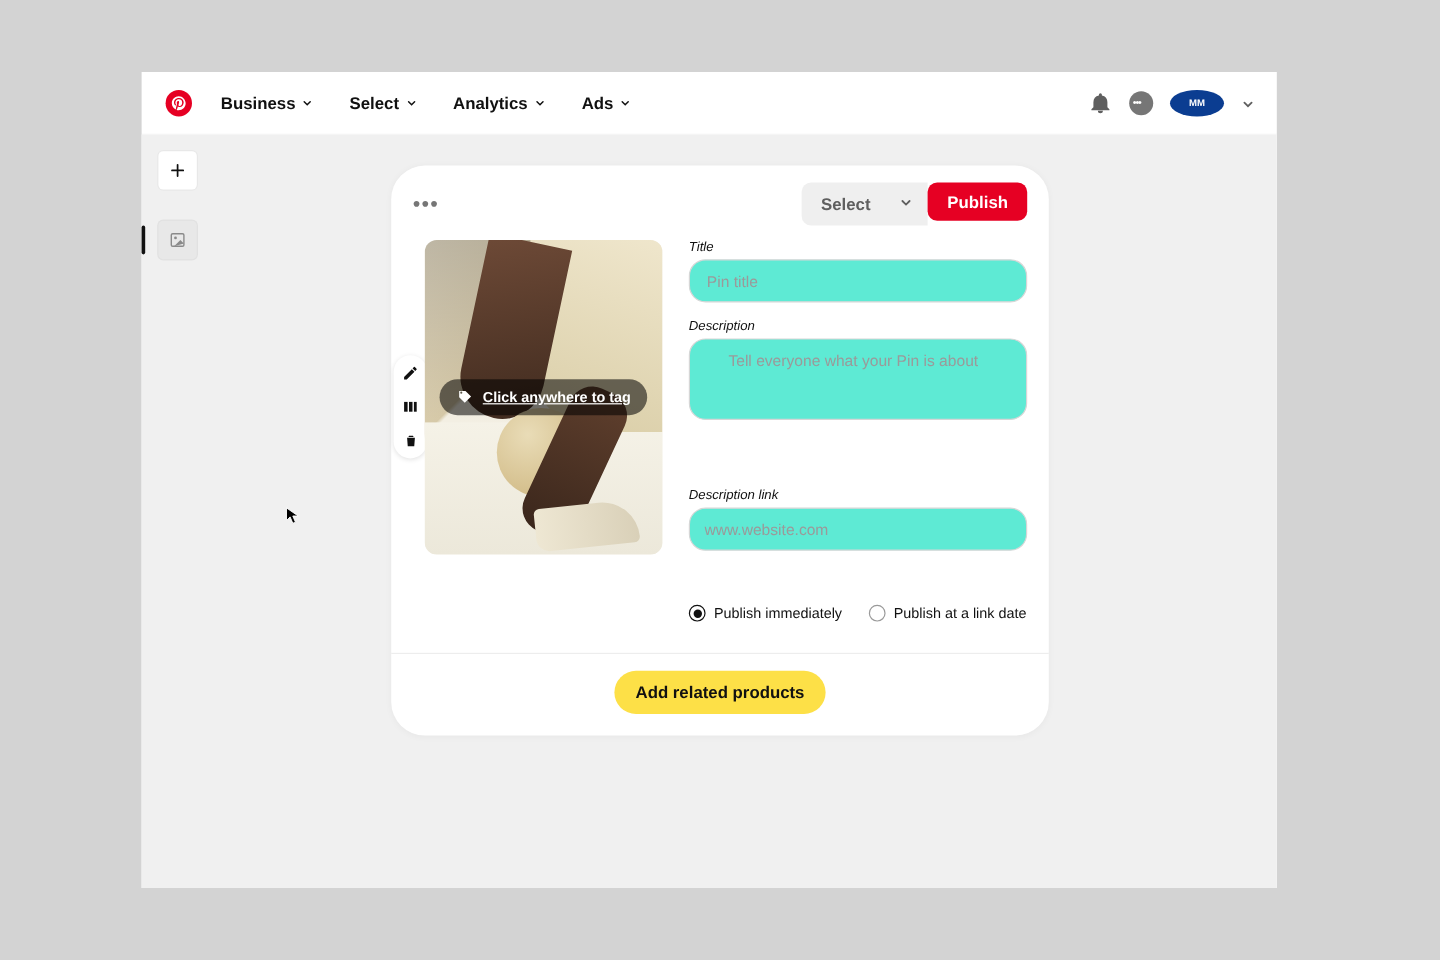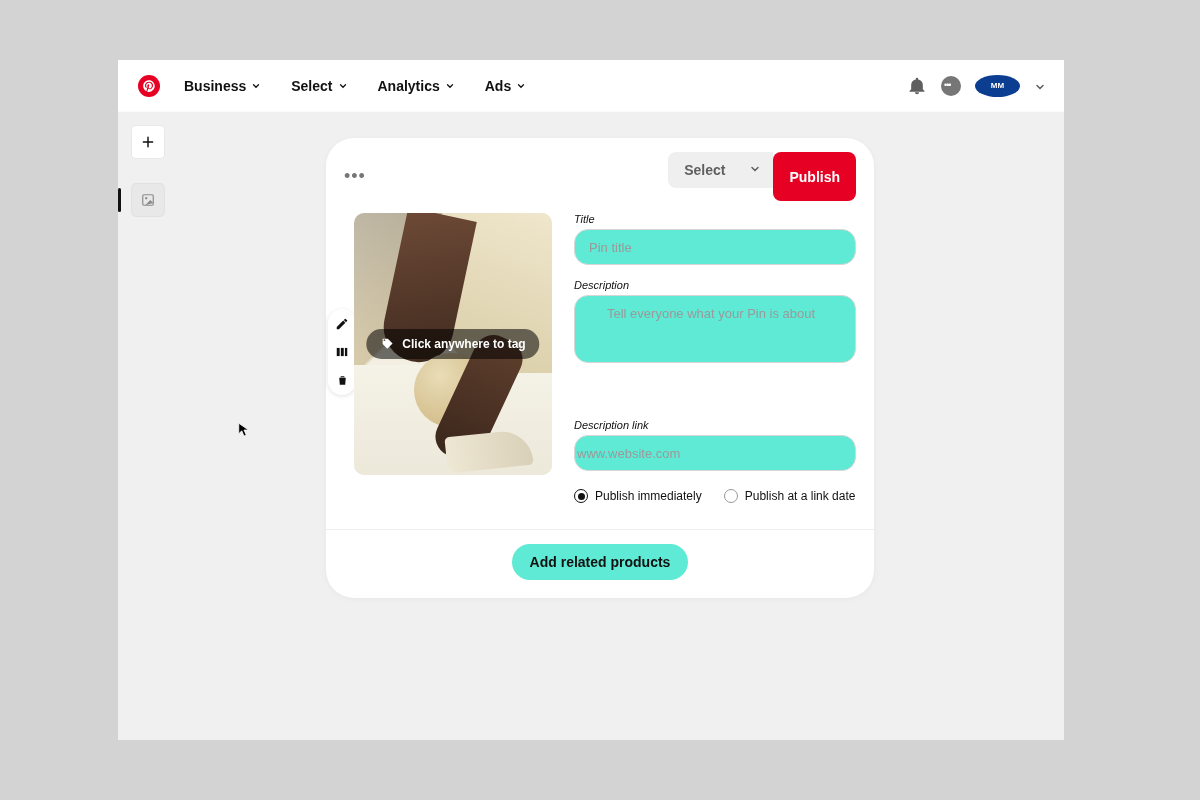--- a/index.html
+++ b/index.html
@@ -101,21 +101,21 @@
   .card-top-right { margin-left:auto; display:flex; gap:0; }
   .select-btn {
     background:#efefef; border-radius:8px 0 0 8px;
     height:36px; padding:0 12px 0 16px;
     display:flex; align-items:center; gap:24px;
     color:#5f5f5f; font-size:14px; font-weight:600;
     cursor:pointer;
   }
   .publish-btn {
     background:#e60023; color:#fff; font-weight:700; font-size:14px;
-    height:49px; padding:16px 16px; border-radius:8px;
+    height:32px; padding:16px 16px; border-radius:8px;
     display:flex; align-items:center; cursor:pointer;
   }
 
   .card-body {
     display:flex; padding: 6px 18px 20px 28px; gap:22px;
     position:relative;
   }
 
   .image-col { position:relative; width:198px; }
   .pin-image {
@@ -138,58 +138,58 @@
     background:linear-gradient(180deg,#5f3f2d,#3b271c); transform:rotate(25deg); border-radius:20px; }
   .pin-image .shoe { position:absolute; left:92px; bottom:6px; width:86px; height:36px;
     background:linear-gradient(90deg,#eee7d3,#d9d0b8); border-radius:6px 40px 6px 14px; transform:rotate(-6deg);}
   .pin-image .step { position:absolute; left:0; right:0; bottom:0; height:110px;
     background:linear-gradient(180deg,#f5f2e7,#ece8da); }
 
   .tag-overlay {
     position:absolute; left:50%; top:50%; transform:translate(-50%,-50%);
     background:rgba(0,0,0,0.55); color:#fff; font-size:12px; font-weight:600;
     padding:8px 14px; border-radius:999px; display:flex; align-items:center; gap:8px;
-    cursor:pointer; white-space:nowrap;
+    cursor:pointer; white-space:nowrap;text-decoration:underline;
   }
 
   .image-tools {
     position:absolute; left:-26px; top:96px;
     width:28px; background:#fff; border-radius:14px;
     box-shadow:0 1px 4px rgba(0,0,0,0.12);
     display:flex; flex-direction:column; align-items:center;
     padding:8px 0; gap:14px;
   }
   .tool { width:14px; height:14px; cursor:pointer; display:flex; align-items:center; justify-content:center; }
 
   .form-col { flex:1; display:flex; flex-direction:column; gap:14px; }
   .field-label { font-size:11px; color:#111; margin-bottom:4px;font-style:italic; }
   .text-input, .textarea, .link-input {
     width:100%; border:1.5px solid #d6d6d6; border-radius:14px;
     font-size:13px; color:#333; background:#5eead4;
   }
   .text-input { height:36px; padding:0 14px; }
   .textarea { height:68px; padding:10px 32px; resize:none; font-family:inherit; }
-  .link-input { height:36px; padding:0 2px; }
+  .link-input { height:36px; padding:0 12px; }
   .text-input::placeholder, .textarea::placeholder, .link-input::placeholder { color:#9a9a9a; }
 
   .radio-row { display:flex; gap:22px; align-items:center; margin-top:4px; }
-  .radio-opt { display:flex; align-items:center; gap:7px; font-size:12px; color:#111; cursor:pointer;}
+  .radio-opt { display:flex; align-items:center; gap:7px; font-size:12px; color:#111; cursor:pointer;margin-top:27px;}
   .radio {
     width:14px; height:14px; border-radius:50%;
     border:1.5px solid #111; display:inline-flex; align-items:center; justify-content:center;
   }
   .radio.unchecked { border-color:#9a9a9a; }
   .radio .dot { width:7px; height:7px; border-radius:50%; background:#111; }
 
   .card-divider { height:1px; background:#ededed; margin-top:6px; }
   .card-footer {
     display:flex; justify-content:center; padding:14px 0 18px;
   }
   .related-btn {
-    background:#5eead4; border-radius:999px; padding:10px 18px;
+    background:#fde047; border-radius:999px; padding:10px 18px;
     font-size:14px; font-weight:600; color:#111; cursor:pointer;
   }
 
   
   .cursor {
     position:absolute; left:120px; top:310px; width:12px; height:16px;
   }
 
   .chev svg, .header-chev svg { display:block; }
 </style>

